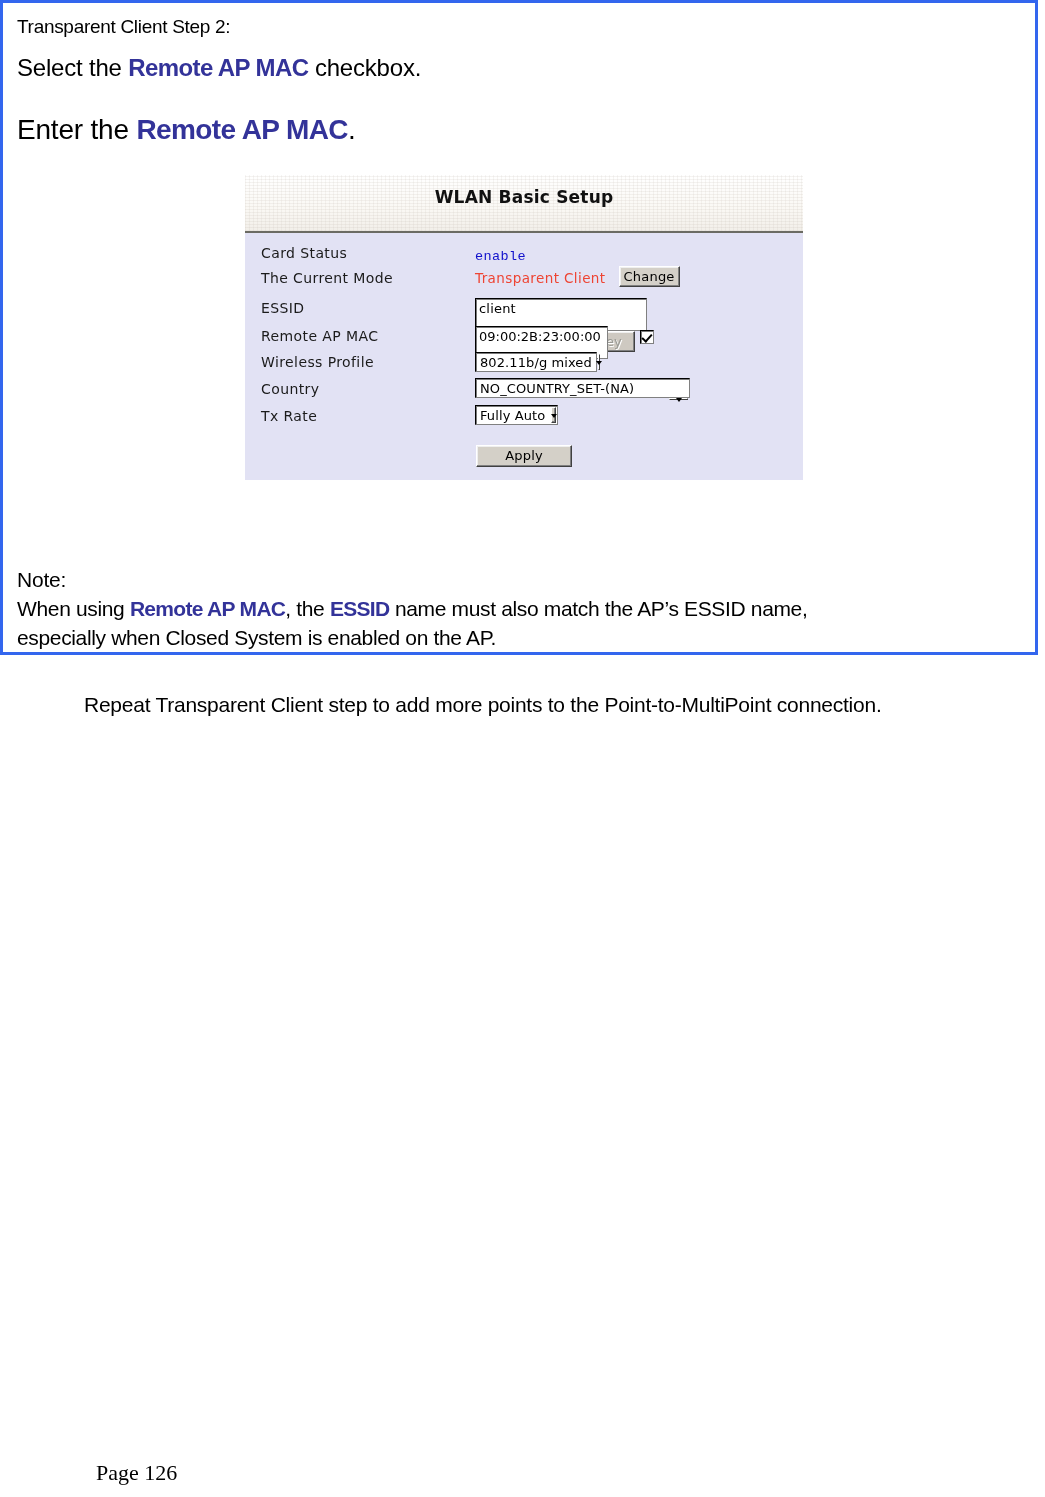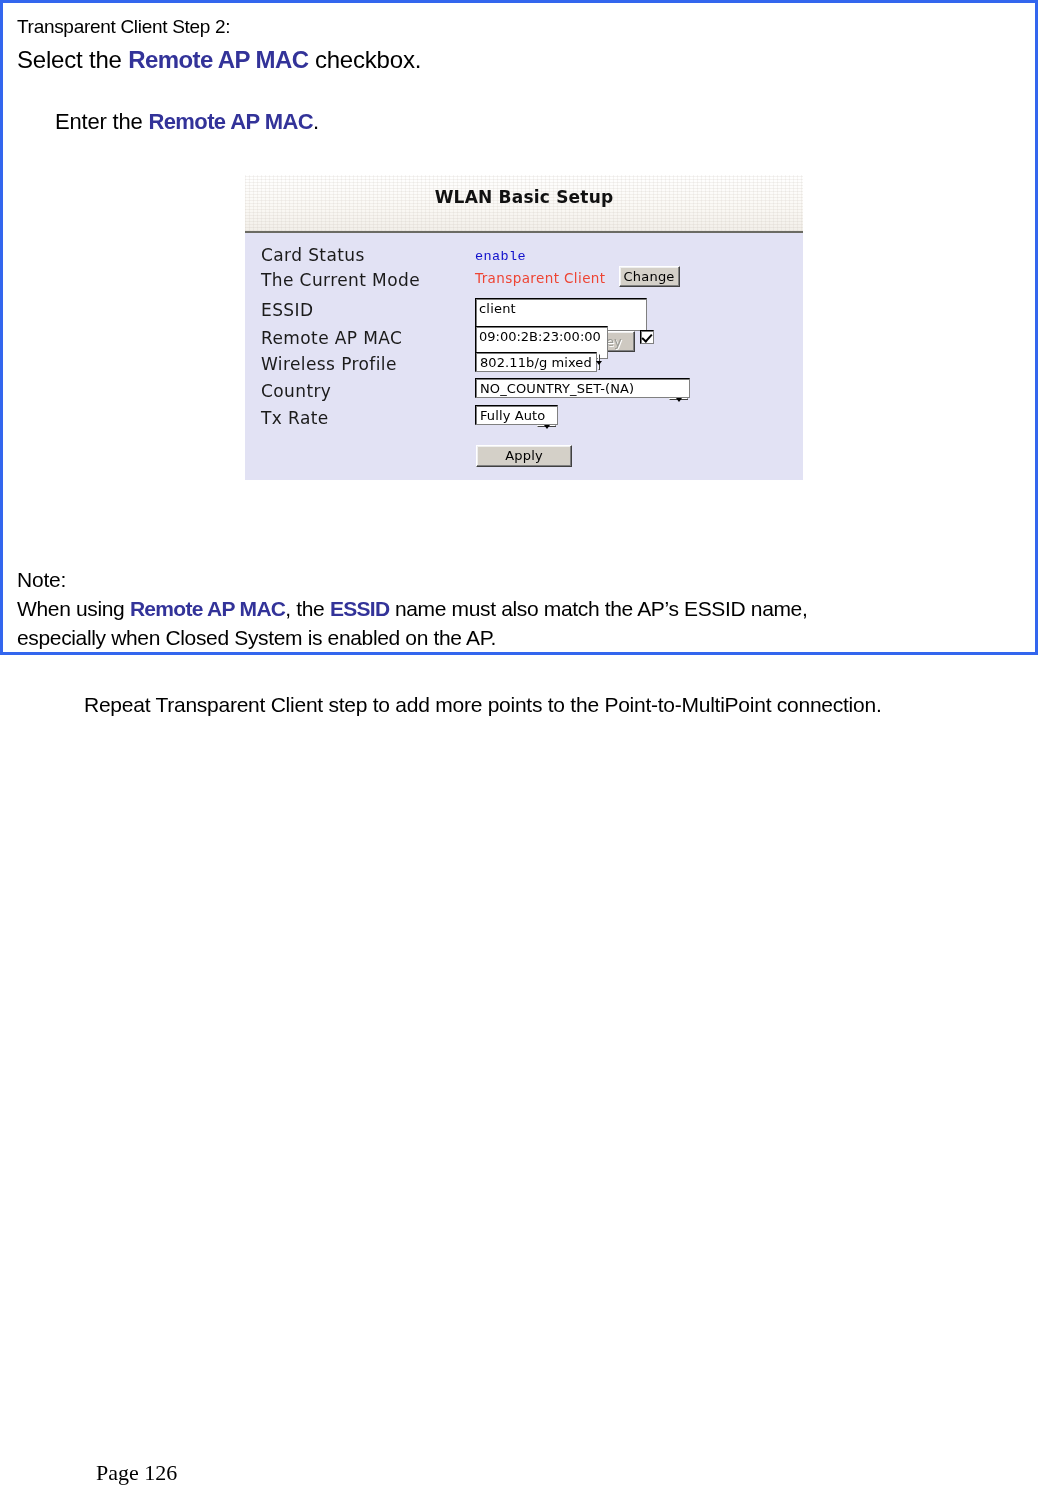--- a/index.html
+++ b/index.html
@@ -38,30 +38,29 @@
   .line-step-title {
     font-size: 19px;
     line-height: 28px;
     letter-spacing: -0.3px;
     white-space: nowrap;
   }
   .line-select {
     font-size: 24px;
     line-height: 34px;
     letter-spacing: -0.2px;
-    margin-top: 2px;
+    margin-top: 10px;
     white-space: nowrap;
   }
   .line-enter {
-    font-size: 22px;
+    font-size: 28px;
     line-height: 34px;
     letter-spacing: -0.2px;
     margin-top: 28px;
     white-space: nowrap;
-    margin-left: 38px;
   }
   .kw {
     color: #333399;
     font-weight: bold;
     letter-spacing: -0.6px;
   }
   .kw-sm {
     color: #333399;
     font-weight: bold;
     font-size: 21px;
@@ -108,21 +107,21 @@
   .row {
     position: absolute;
     left: 0;
     right: 0;
     height: 22px;
   }
   .f-label {
     position: absolute;
     left: 16px;
     top: 0;
-    font-size: 17px;
+    font-size: 14px;
     color: #1b1b1b;
     letter-spacing: 0.4px;
     white-space: nowrap;
   }
   .f-ctrl {
     position: absolute;
     left: 230px;
     top: 0;
   }
 
@@ -223,21 +222,21 @@
     margin-left: -3px;
     margin-top: -1px;
     border-left: 3.5px solid transparent;
     border-right: 3.5px solid transparent;
     border-top: 4px solid #000000;
   }
   .sel-wp   { width: 122px; }
   .sel-ctry { width: 215px; flex-direction: column; }
   .sel-ctry .sel-text { padding-right: 0; }
   .sel-ctry .sel-arrow { margin-left: auto; }
-  .sel-tx   { width: 83px; flex-direction: column; }
+  .sel-tx   { width: 83px; }
   .sel-wp .sel-arrow, .sel-tx .sel-arrow { margin-left: auto; }
 
   
   .cbx {
     display: inline-block;
     width: 14px;
     height: 14px;
     box-sizing: border-box;
     background: #ffffff;
     border: 1px solid #000000;

